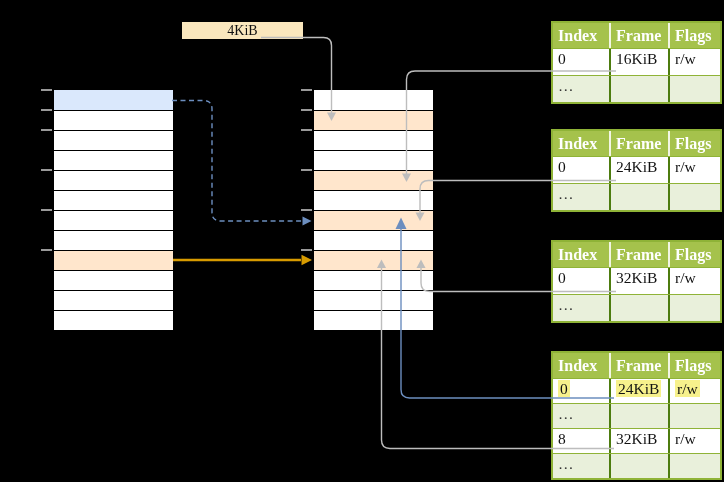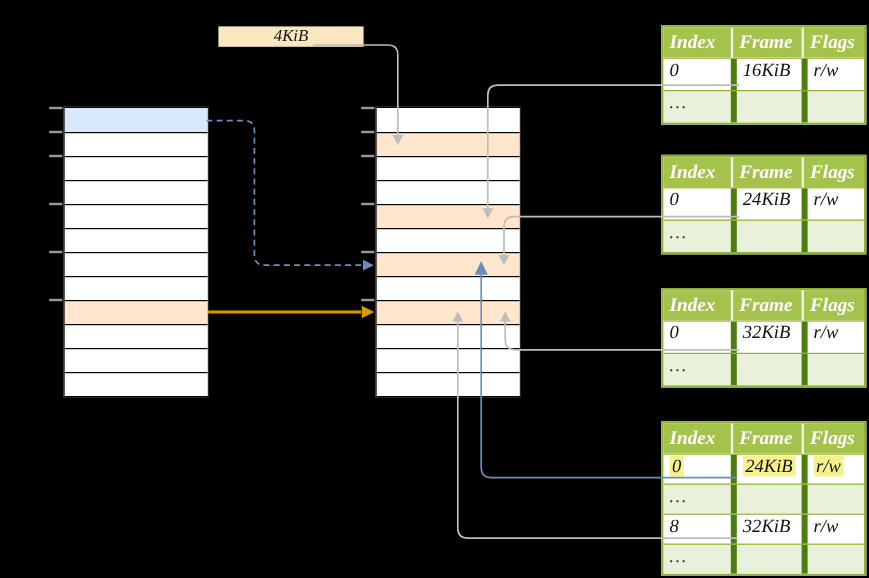--- a/index.html
+++ b/index.html
@@ -1,21 +1,21 @@
 <!DOCTYPE html>
 <html><head>
 <meta charset="utf-8">
 <style>
   html,body{margin:0;padding:0;}
   body{
     width:724px;height:482px;overflow:hidden;position:relative;
     background:var(--c-background,#000);
     font-family:"Liberation Serif", serif;
   }
-  .canvas{position:absolute;left:0;top:0;width:604px;height:482px;font-style:italic;}
+  .canvas{position:absolute;left:0;top:0;width:604px;height:482px;}
 
   
   .label-box{
     position:absolute;left:182px;top:22px;width:121px;height:17px;
     background:var(--c-label-box-fill,#FAE7BD);
     color:#111;font-size:14px;line-height:17px;text-align:center;
   }
 
   
   .memcol{
@@ -43,21 +43,21 @@
     padding-left:5px;box-sizing:border-box;
   }
   .ptable-header .cell + .cell{border-left:2px solid rgba(255,255,255,.85);}
   .ptable-row{display:flex;border-top:1px solid var(--c-table-border-green,#8FB337);background:#fff;}
   .ptable-row.alt{background:var(--c-table-row-alt-green,#E9F0DB);}
   .ptable-row .cell{
     font-size:15.5px;color:#111;padding:1px 0 0 5px;box-sizing:border-box;
     overflow:hidden;white-space:nowrap;
   }
   .ptable-row.alt .cell{color:#333;}
-  .ptable-row .cell + .cell{border-left:5px solid #4d7c0f;}
+  .ptable-row .cell + .cell{border-left:2px solid #4d7c0f;}
   .hl{background:var(--c-text-highlight-yellow,#F7F18C);padding:0 2px;}
 
   
   svg.connectors{position:absolute;left:0;top:0;pointer-events:none;}
   .grey-line{stroke:var(--c-connector-grey,#BDBDBD);stroke-width:1.4;fill:none;}
   .blue-line{stroke:var(--c-connector-blue,#6C8EBF);stroke-width:1.4;fill:none;}
   .blue-dashed{stroke:var(--c-connector-blue,#6C8EBF);stroke-width:1.4;fill:none;stroke-dasharray:5 3.5;}
   .gold-line{stroke:var(--c-connector-gold,#D79B00);stroke-width:2.4;fill:none;}
   .grey-head{fill:var(--c-connector-grey,#BDBDBD);}
   .blue-head{fill:var(--c-connector-blue,#6C8EBF);}

